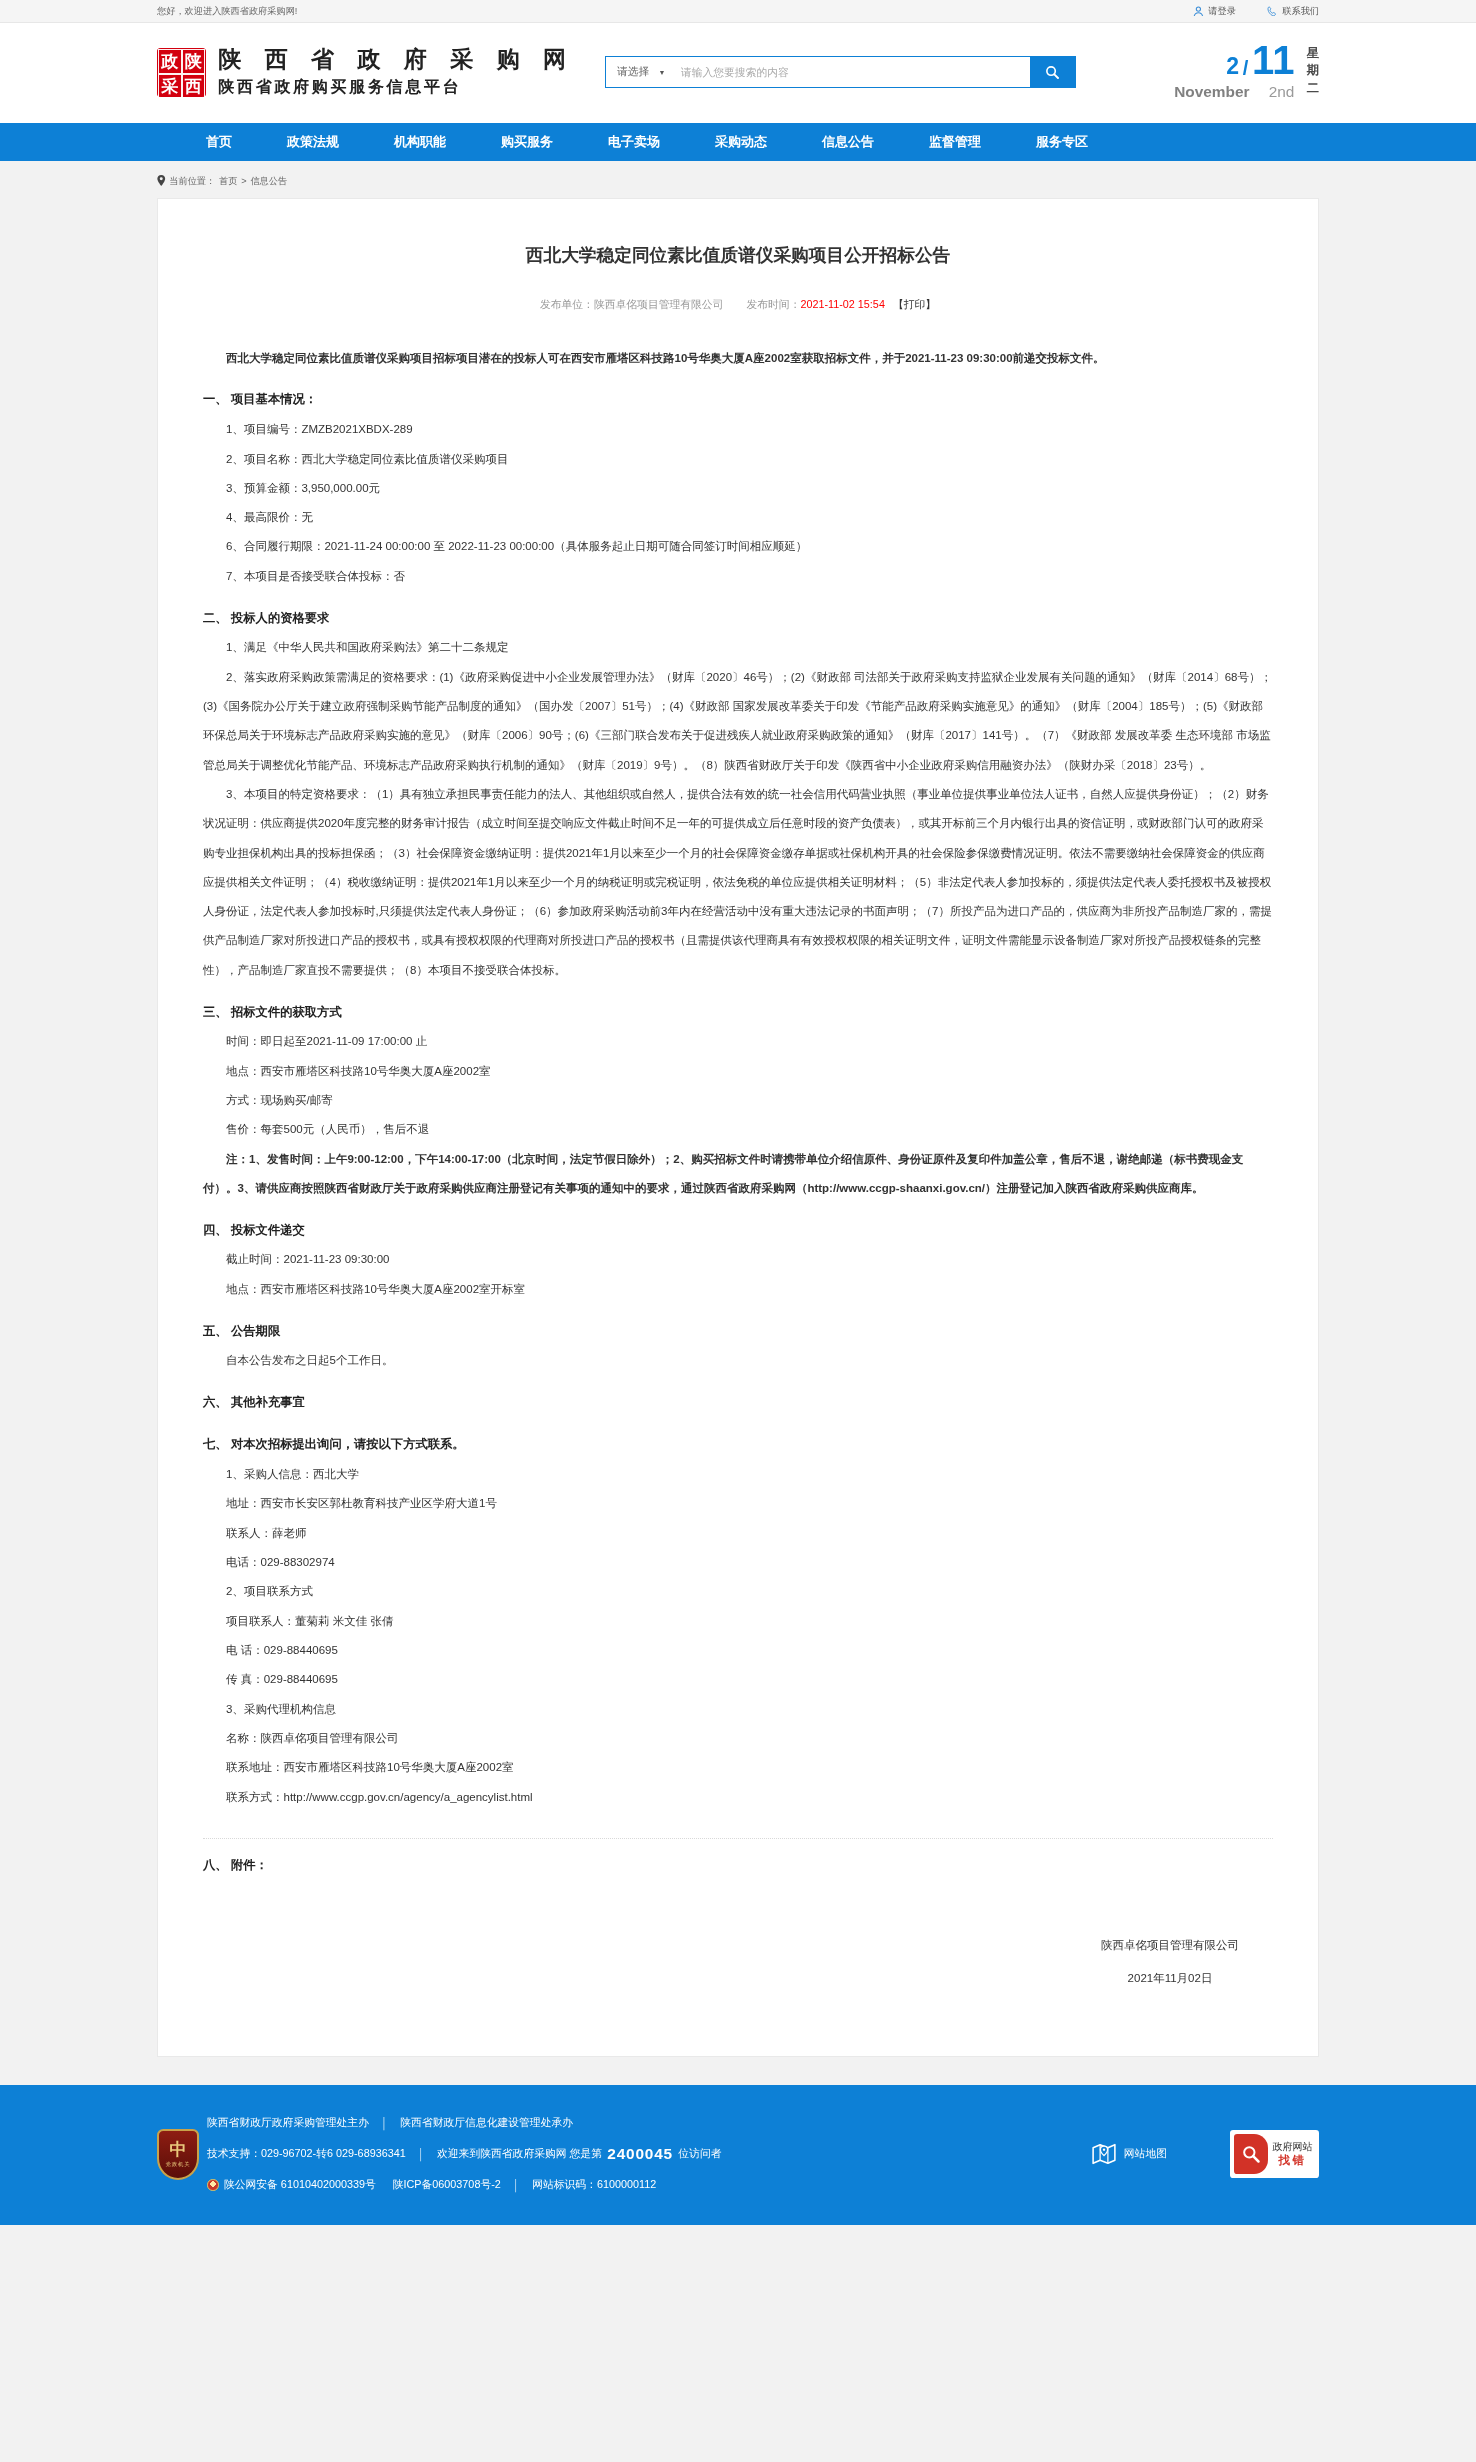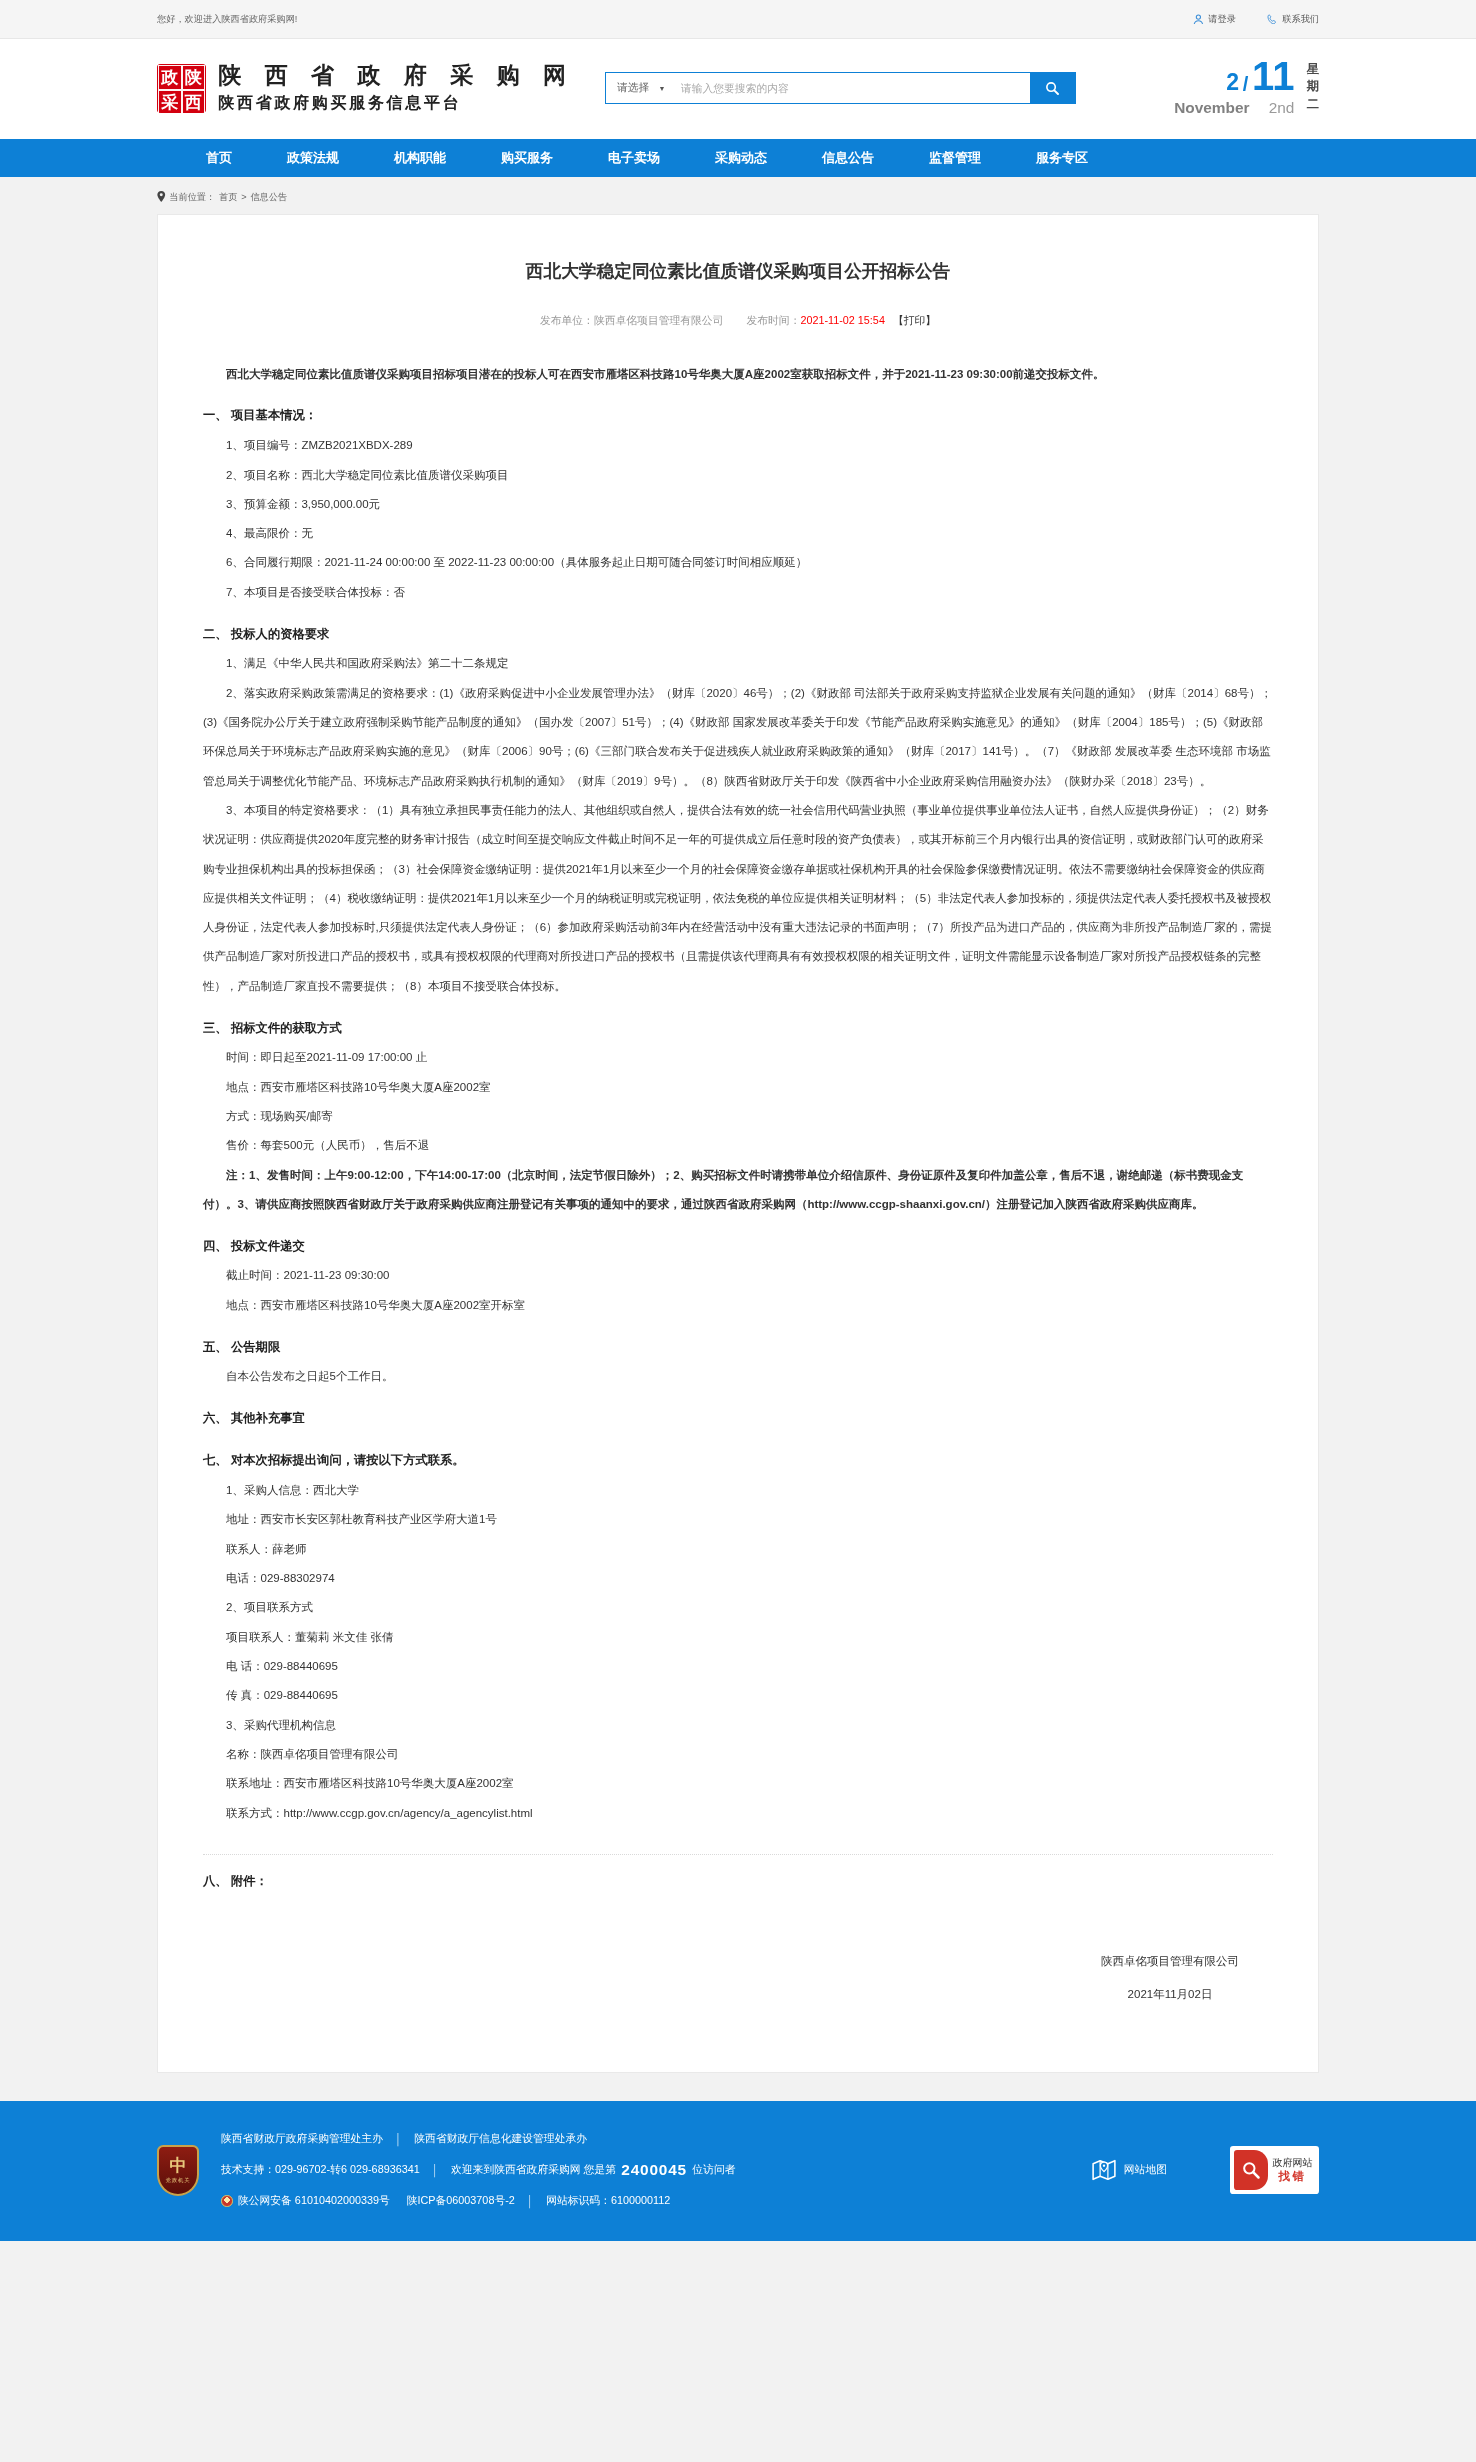--- a/index.html
+++ b/index.html
@@ -6,21 +6,21 @@
   body {
     margin: 0;
     background: #f2f2f2;
     font-family: "Liberation Sans", "DejaVu Sans", sans-serif;
     color: #333;
     min-height: 2462px;
   }
   .container { width: 1162px; margin: 0 auto; }
 
   
-  .topbar { background: #f5f5f5; border-bottom: 0.8px solid #e7e7e7; height: 39px; }
+  .topbar { background: #f5f5f5; border-bottom: 0.8px solid #e7e7e7; height: 23px; }
   .topbar-inner { display: flex; justify-content: space-between; align-items: center; height: 100%; font-size: 9.2px; color: #666; }
   .topbar-right { display: flex; align-items: center; gap: 31px; }
   .topbar-link { display: flex; align-items: center; gap: 4.6px; color: #555; cursor: pointer; }
   .topbar-link svg { display: block; }
 
   
   .header { background: #fff; padding: 20px 0 21.5px; }
   .header-inner { display: flex; align-items: center; }
   .logo { width: 49px; height: 49px; background: #d3000f; display: grid; grid-template-columns: 1fr 1fr; grid-template-rows: 1fr 1fr; border: 1.5px solid #d3000f; border-radius: 3.1px; flex: none; }
   .logo span { display: flex; align-items: center; justify-content: center; color: #fff; font-size: 17px; font-weight: 700; border: 0.8px solid rgba(255,255,255,.95); }
@@ -67,21 +67,21 @@
   .blk-h { font-size: 12.3px; font-weight: 700; color: #222; margin: 11.5px 0 0; line-height: 2.5; }
   .blk-divider { border-top: 0.8px dotted #d9d9d9; margin: 26px 0 4.6px; height: 0; }
   .sign-block { width: fit-content; margin: 48px 34px 0 auto; text-align: center; font-size: 11.5px; line-height: 2.9; }
 
   
   .footer { background: #0d80d6; padding: 23px 0 24.6px; color: #fff; }
   .footer-inner { display: flex; align-items: center; }
   .emblem { width: 42px; height: 51px; flex: none; background: linear-gradient(#8e1d12, #5a0e09); border: 2.3px solid #c9a24a; border-radius: 6.2px 6.2px 50% 50% / 6.2px 6.2px 42% 42%; display: flex; flex-direction: column; align-items: center; justify-content: center; color: #e9c97c; }
   .emblem-glyph { font-size: 17px; font-weight: 700; line-height: 1; }
   .emblem-label { font-size: 5.4px; letter-spacing: 0.8px; margin-top: 3.1px; white-space: nowrap; }
-  .footer-text { margin-left: 22px; font-size: 10.8px; }
+  .footer-text { margin-left: 8px; font-size: 10.8px; }
   .footer-line { display: flex; align-items: center; min-height: 31px; }
   .footer-sep { opacity: .75; margin: 0 12.3px; font-weight: 400; }
   .visitor-count { font-size: 15.4px; font-weight: 700; margin: 0 5.4px; letter-spacing: 0.8px; }
   .beian-gap { display: inline-block; width: 17px; }
   .gongan-badge { width: 11.5px; height: 11.5px; border-radius: 50%; background: radial-gradient(circle at 50% 40%, #ffe9a8 0 35%, #c8372b 36% 100%); border: 0.8px solid #e6c35c; margin-right: 5.4px; flex: none; }
   .footer-right { margin-left: auto; display: flex; align-items: center; gap: 63px; }
   .sitemap { display: flex; align-items: center; gap: 6.2px; font-size: 10.8px; cursor: pointer; }
   .find-badge { background: #fff; border-radius: 3.1px; width: 89px; height: 48px; display: flex; align-items: center; padding: 3.8px 6.2px 3.8px 3.8px; gap: 4.6px; cursor: pointer; }
   .find-left { width: 34px; height: 40px; flex: none; background: #d23227; border-radius: 3.1px 14px 14px 3.1px; display: flex; align-items: center; justify-content: center; }
   .find-texts { display: flex; flex-direction: column; align-items: center; line-height: 1.35; }

